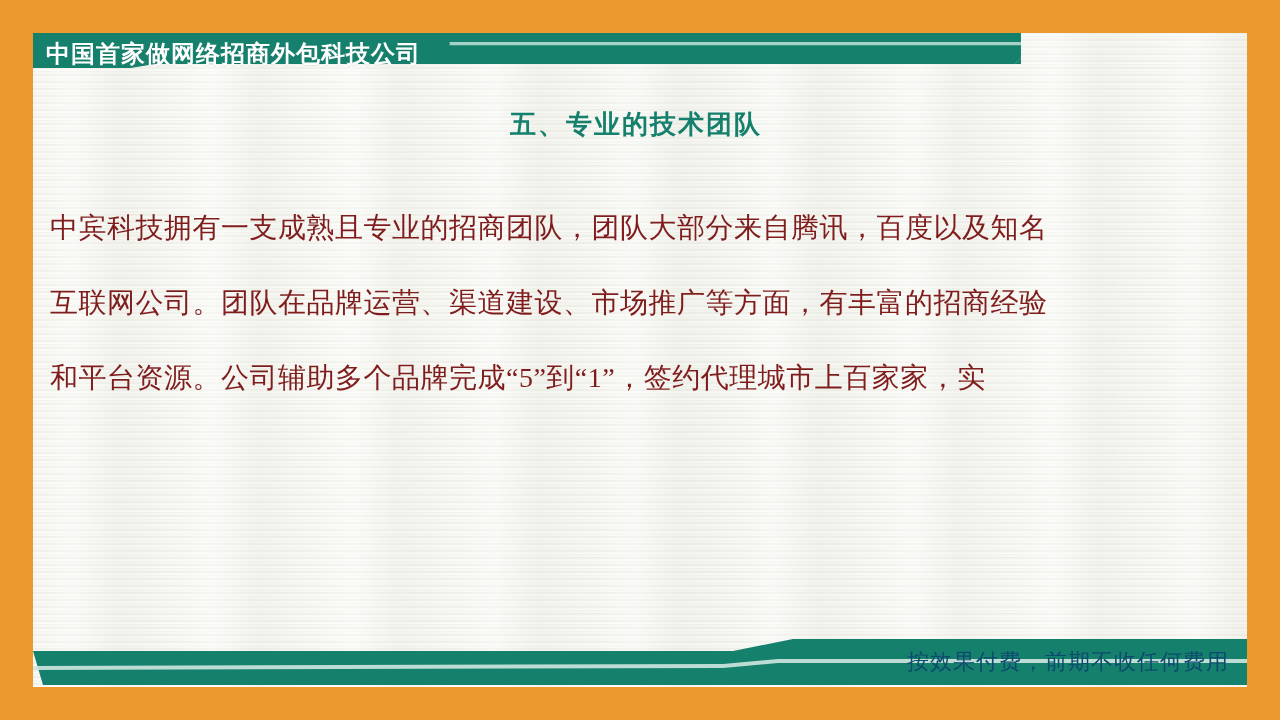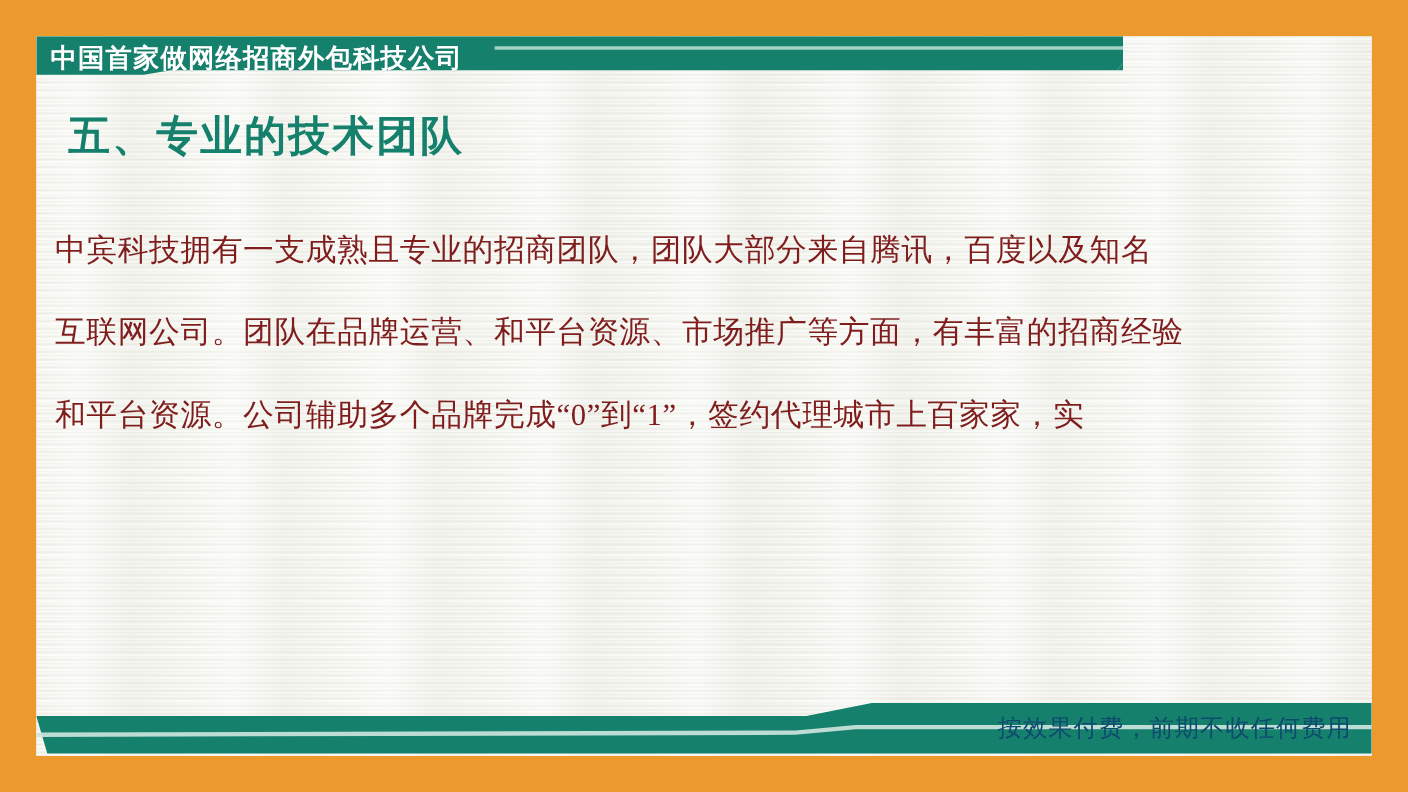--- a/index.html
+++ b/index.html
@@ -83,25 +83,26 @@
   .content {
     position: absolute;
     left: 50px;
     top: 100px;
     width: 1160px;
   }
   .section-heading {
     color: #15806C;
     font-family: "Liberation Sans", "DejaVu Sans", sans-serif;
     font-weight: bold;
-    font-size: 38px;
+    font-size: 26px;
     letter-spacing: 2px;
     margin: 0 0 0 12px;
     line-height: 48px;
     white-space: nowrap;
+    text-align: center;
   }
   .body-copy {
     margin-top: 42px;
     color: #7f1d1d;
     font-family: "Liberation Serif", "DejaVu Serif", serif;
     font-size: 28px;
     line-height: 75px;
     letter-spacing: 0.5px;
     width: 1140px;
   }
@@ -153,22 +154,22 @@
     </svg>
     <div class="header-title">中国首家做网络招商外包科技公司</div>
   </div>
 
   <div class="content">
 
     <h1 class="section-heading">五、专业的技术团队</h1>
 
     <div class="body-copy">
       <div class="body-line">中宾科技拥有一支成熟且专业的招商团队，团队大部分来自腾讯，百度以及知名</div>
-      <div class="body-line">互联网公司。团队在品牌运营、和平台资源、市场推广等方面，有丰富的招商经验</div>
-      <div class="body-line">和平台资源。公司辅助多个品牌完成“0”到“1”，签约代理城市上百家家，实</div>
+      <div class="body-line">互联网公司。团队在品牌运营、渠道建设、市场推广等方面，有丰富的招商经验</div>
+      <div class="body-line">和平台资源。公司辅助多个品牌完成“5”到“1”，签约代理城市上百家家，实</div>
     </div>
 
   </div>
 
   <div class="footer-band">
     <svg class="footer-shape" viewBox="0 0 1214 48" preserveAspectRatio="none">
 
       <path d="M0,12 L700,12 L760,0 L1214,0 L1214,46 L10,46 Z" fill="#15806C"></path>
 
       <path d="M0,27 L690,25 L745,20 L1214,20 L1214,24 L745,24 L690,29 L0,31 Z" fill="#CFE6DF" opacity="0.9"></path>

